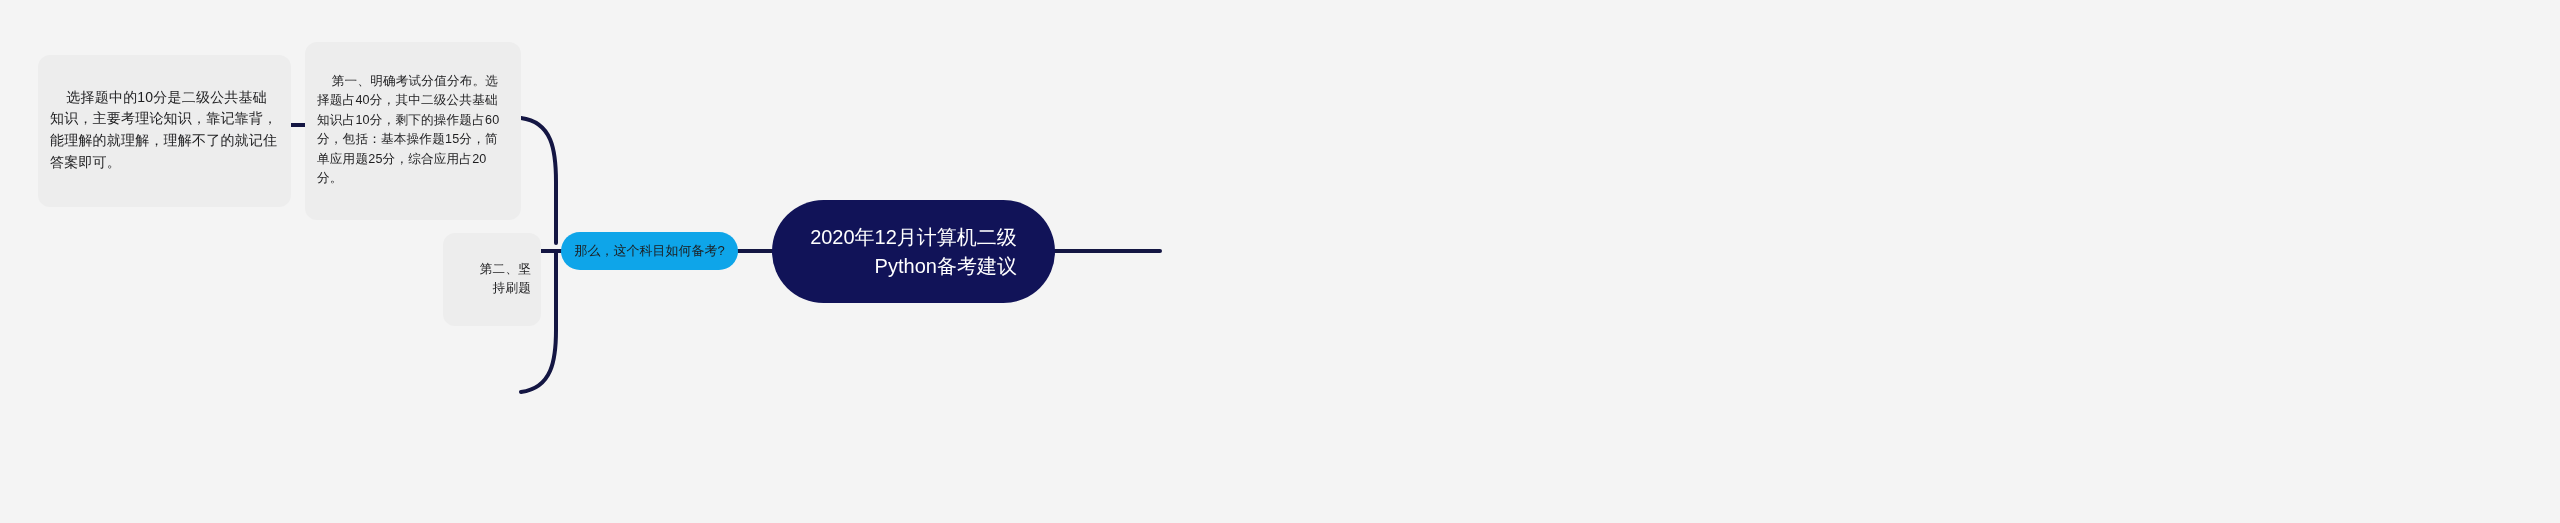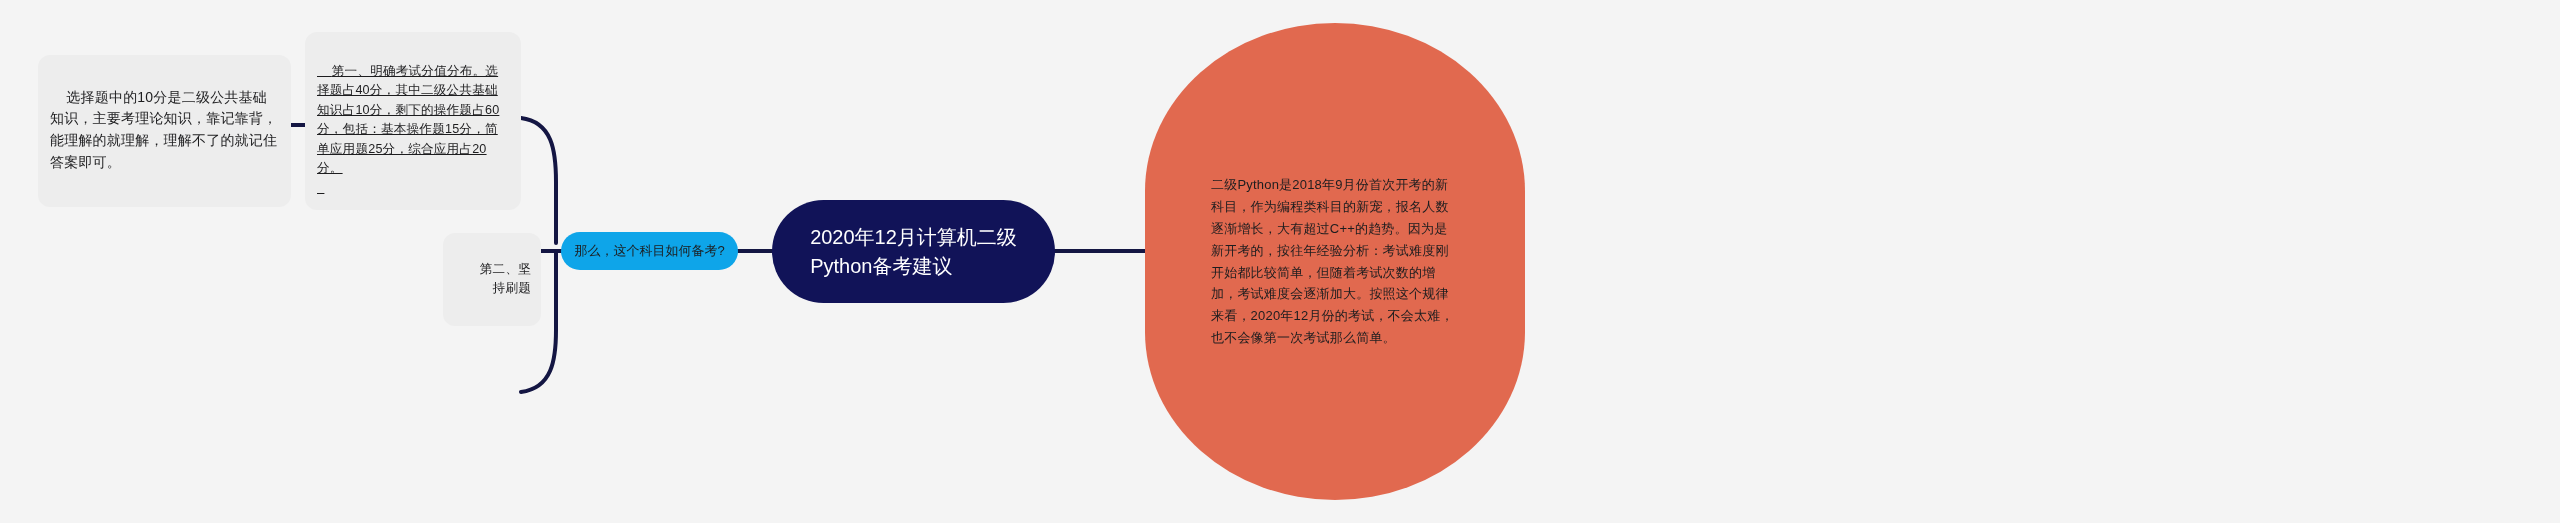--- a/index.html
+++ b/index.html
@@ -51,25 +51,24 @@
   #card-choice {
     left: 38px;
     top: 55px;
     width: 253px;
     padding: 10px 12px 12px 12px;
     font-size: 14px;
   }
 
   #card-first {
     left: 305px;
-    top: 32px;
+    top: 42px;
     width: 216px;
     padding: 10px 11px 12px 12px;
     font-size: 12.6px;
-    text-decoration: underline;
   }
 
   #card-second {
     left: 443px;
     top: 233px;
     width: 98px;
     padding: 7px 10px 8px 10px;
     font-size: 12.6px;
     text-align: right;
   }
@@ -105,21 +104,21 @@
     width: 283px;
     height: 103px;
     background: #111358;
     border-radius: 52px;
     color: #ffffff;
     font-size: 20px;
     line-height: 1.45;
     display: flex;
     align-items: center;
     justify-content: center;
-    text-align: left;
+    text-align: right;
     padding: 0 26px;
   }
 
   
   #node-detail {
     left: 1145px;
     top: 23px;
     width: 380px;
     height: 477px;
     background: #e1694f;
@@ -170,17 +169,14 @@
 
   <div class="node" id="node-question">
     <span>那么，这个科目如何备考?</span>
   </div>
 
   <div class="node" id="node-central">
     <span style="white-space: pre-wrap;">2020年12月计算机二级
 Python备考建议</span>
   </div>
 
-  <div class="node" id="node-detail">
-    <span class="detail-text">二级Python是2018年9月份首次开考的新科目，作为编程类科目的新宠，报名人数逐渐增长，大有超过C++的趋势。因为是新开考的，按往年经验分析：考试难度刚开始都比较简单，但随着考试次数的增加，考试难度会逐渐加大。按照这个规律来看，2020年12月份的考试，不会太难，也不会像第一次考试那么简单。</span>
-  </div>
 
 </div>
 
 </body></html>

